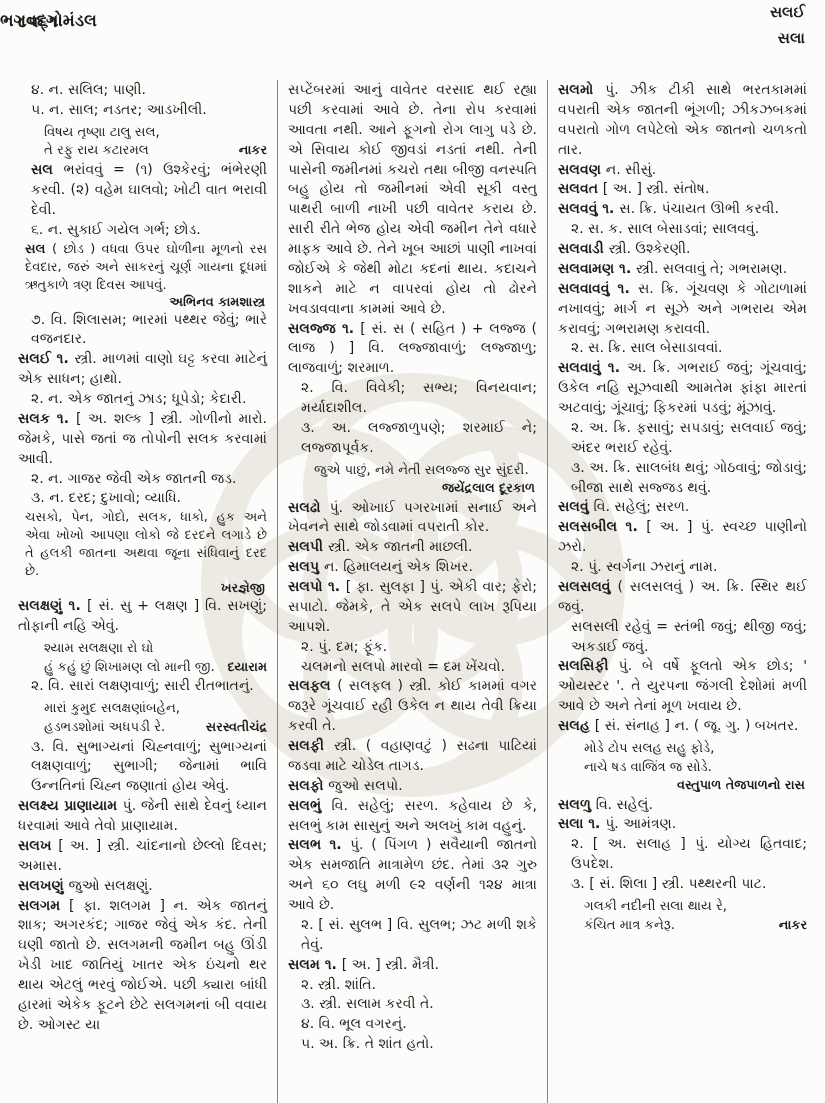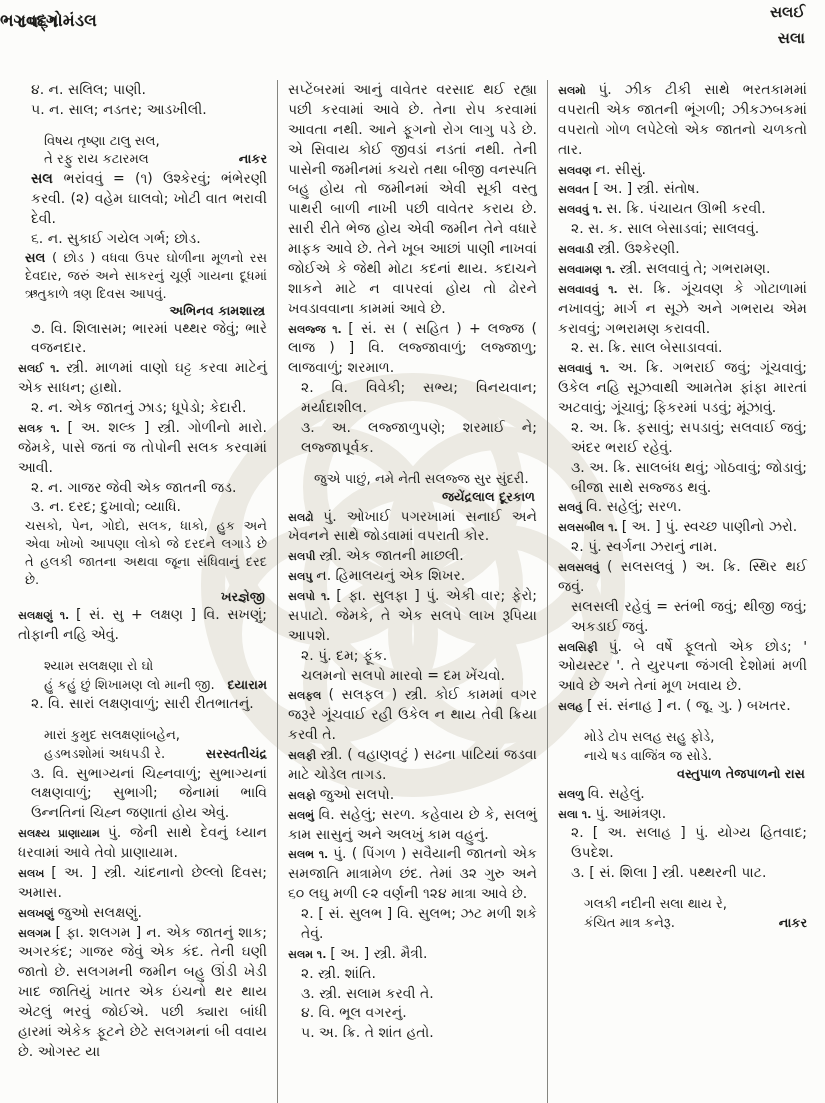--- a/index.html
+++ b/index.html
@@ -42,32 +42,32 @@
     flex:1 1 0;min-width:0;
     padding:0 10px;
     overflow:hidden;
   }
   .col + .col{border-left:1px solid #85857f;}
   .col p{margin:0;}
   .entry,.sense,.para,.idiom{
     font-size:14px;line-height:1.42;text-align:justify;
   }
   .entry{margin-top:7px;}
-  .entry b{font-size:11px;}
+  .entry b{font-size:14px;}
   .sense{margin-top:5px;padding-left:13px;}
   .idiom{margin-top:4px;padding-left:13px;}
   .idiom b{font-size:14px;}
   .para{margin-top:0;}
   .note{
     margin-top:3px;padding-left:7px;
     font-size:13px;line-height:1.38;text-align:justify;
   }
   .note b{font-size:13px;}
   .quote{
-    margin-top:12px;padding-left:26px;
+    margin-top:3px;padding-left:26px;
     font-size:13.2px;line-height:1.42;
   }
   .quote-line{white-space:normal;}
   .attr{
     text-align:right;font-weight:bold;font-size:12.8px;
     padding-right:2px;
   }
   .attr-inline{
     float:right;font-weight:bold;font-size:12.8px;
     padding-left:8px;

